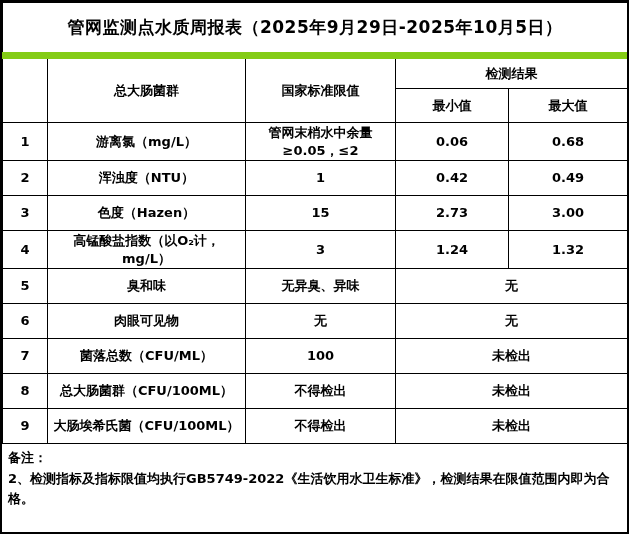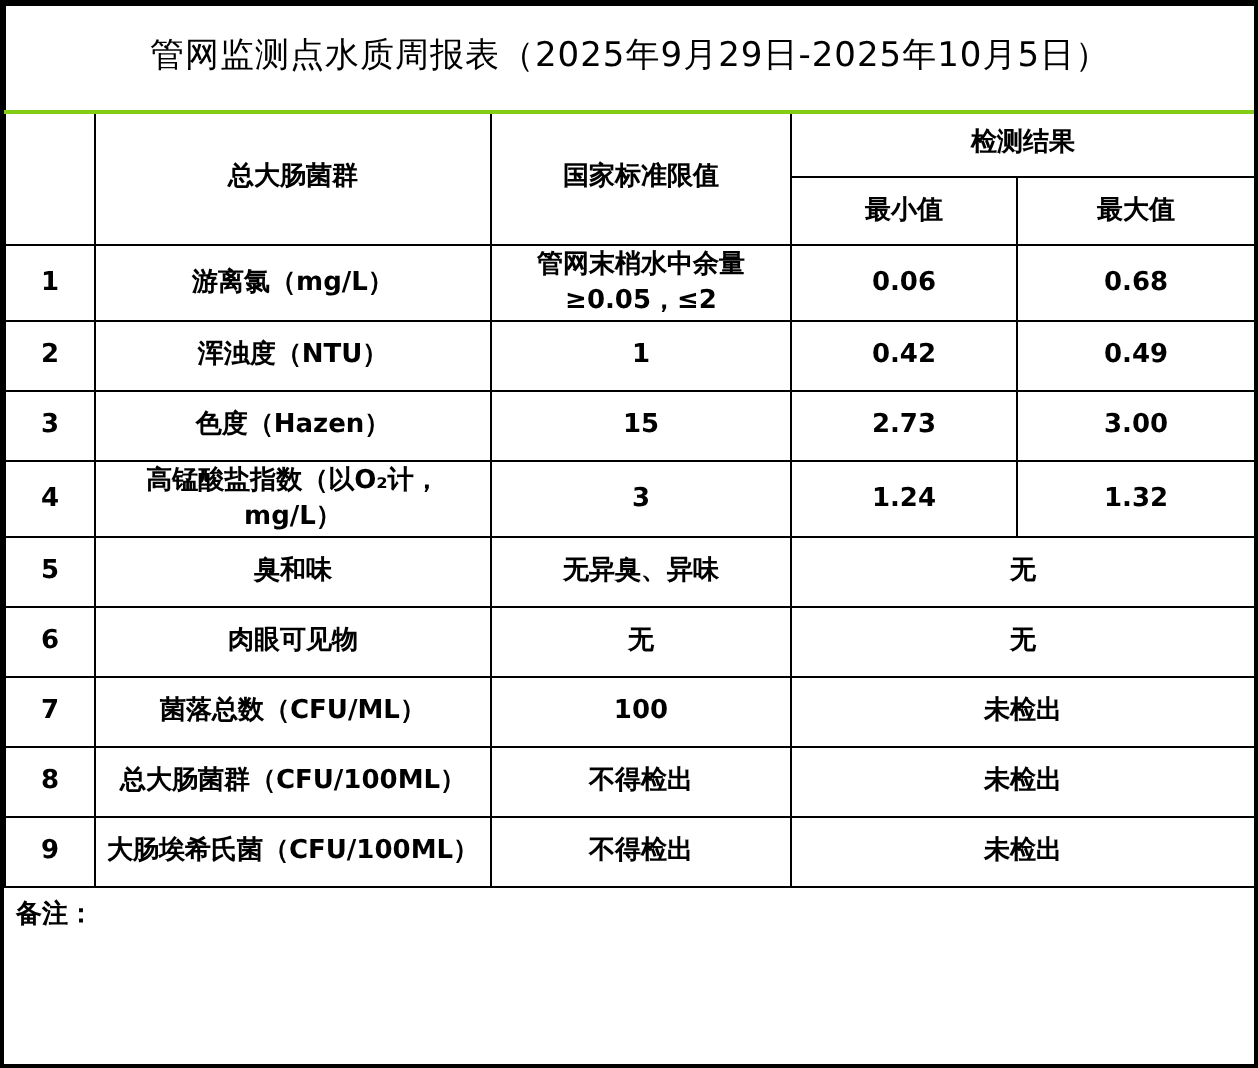--- a/index.html
+++ b/index.html
@@ -28,23 +28,23 @@
     vertical-align: middle;
     font-size: 13px;
     line-height: 1.35;
     padding: 1px 3px;
     overflow: hidden;
     font-weight: bold;
   }
   tr.title-row td {
     height: 53px;
     font-size: 17px;
-    font-weight: normal;
+    font-weight: bold;
     letter-spacing: 0.5px;
-    border-bottom: 2px solid #84cc16;
+    border-bottom: 7px solid #84cc16;
   }
   tr.head-1 td { height: 33px; }
   tr.head-2 td { height: 34px; margin-top: 48px; }
   tr.data-row td { height: 35px; }
   .notes {
     width: 625px;
     height: 95px;
     padding: 4px 6px;
     font-size: 13px;
     line-height: 1.58;
@@ -135,14 +135,15 @@
         <td>9</td>
         <td>大肠埃希氏菌（CFU/100ML）</td>
         <td>不得检出</td>
         <td colspan="2">未检出</td>
       </tr>
     </tbody>
   </table>
 
   <div class="notes">
     <div>备注：</div>
+    <div>2、检测指标及指标限值均执行GB5749-2022《生活饮用水卫生标准》，检测结果在限值范围内即为合格。</div>
   </div>
 </div>
 
 </body></html>

